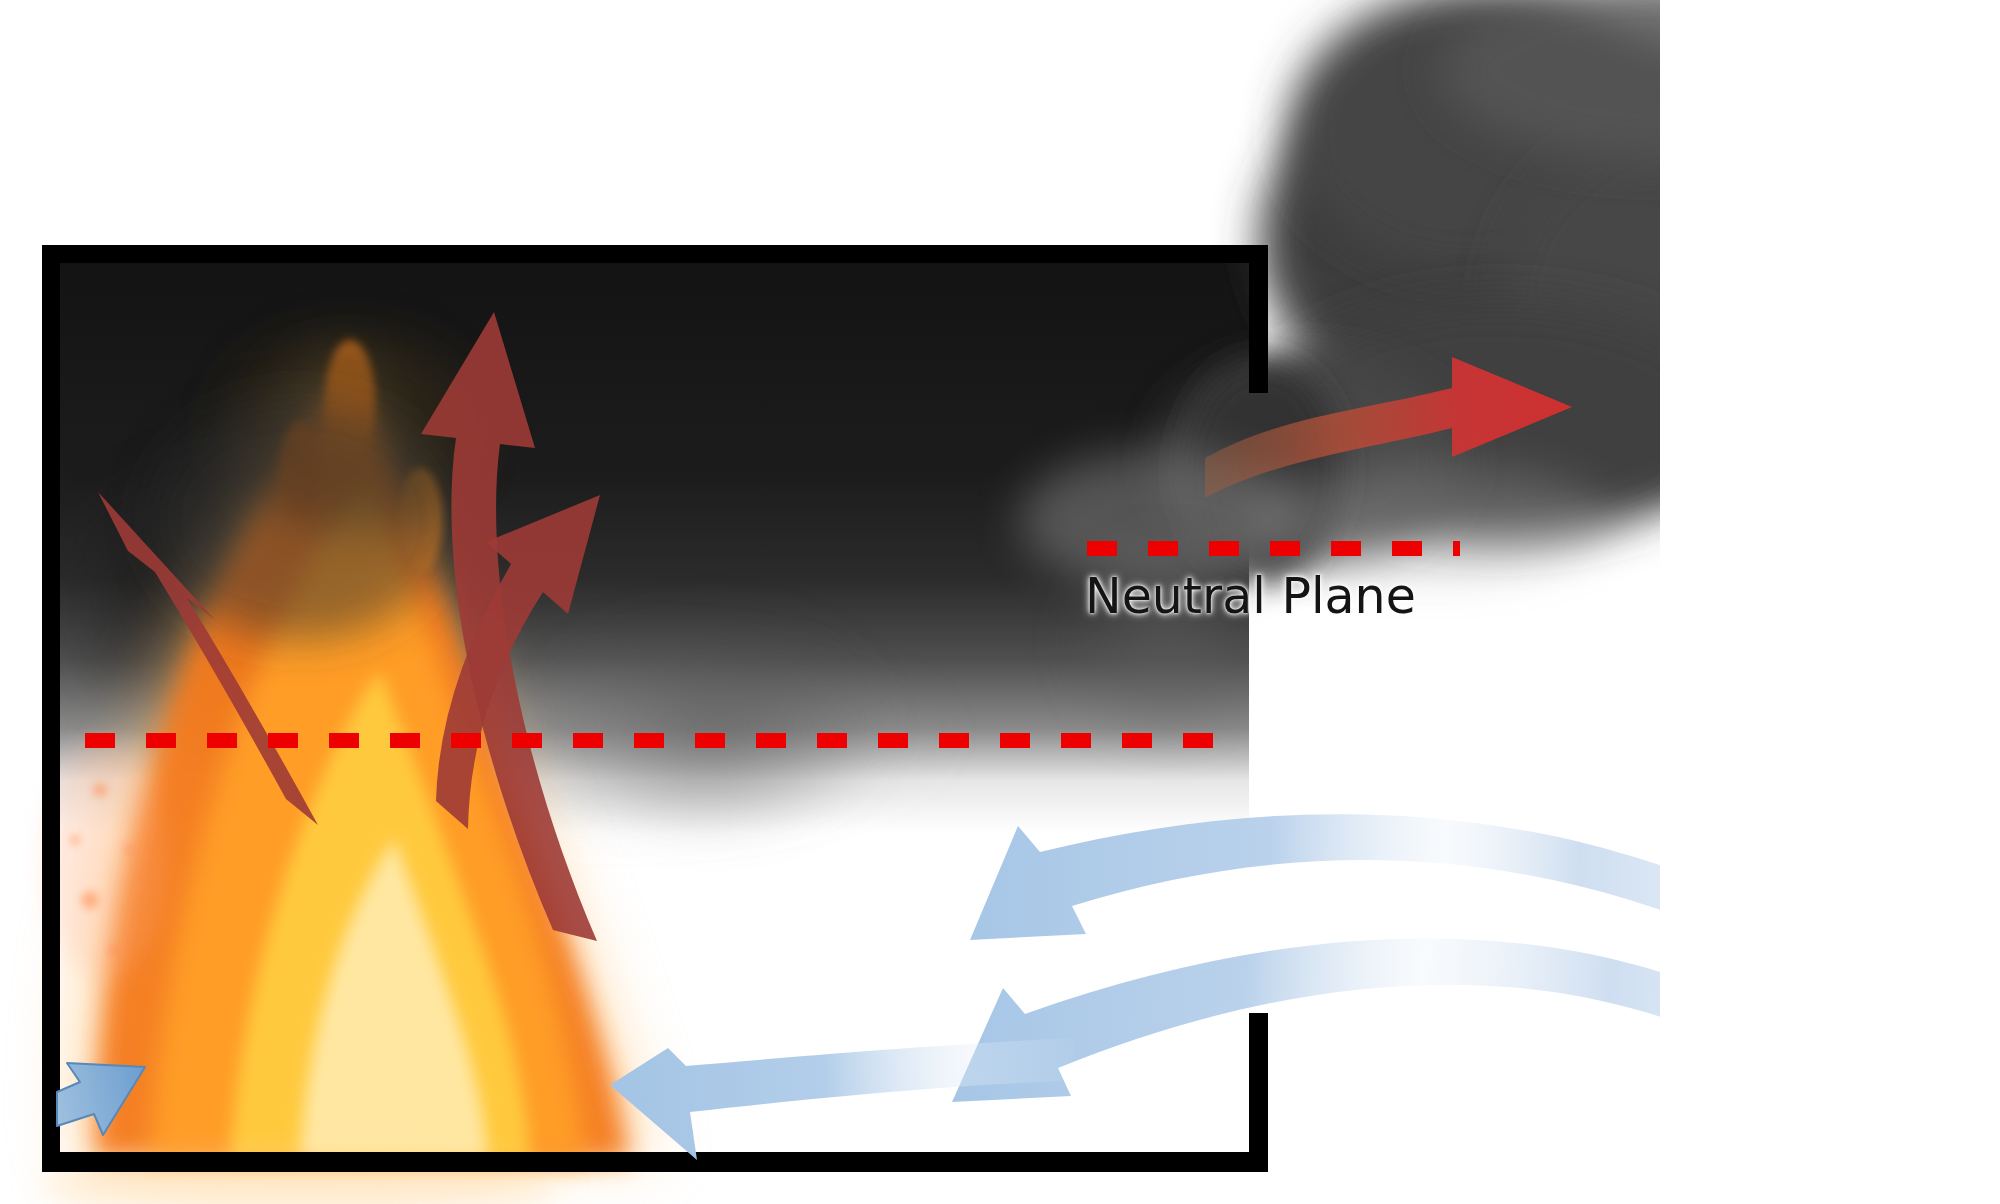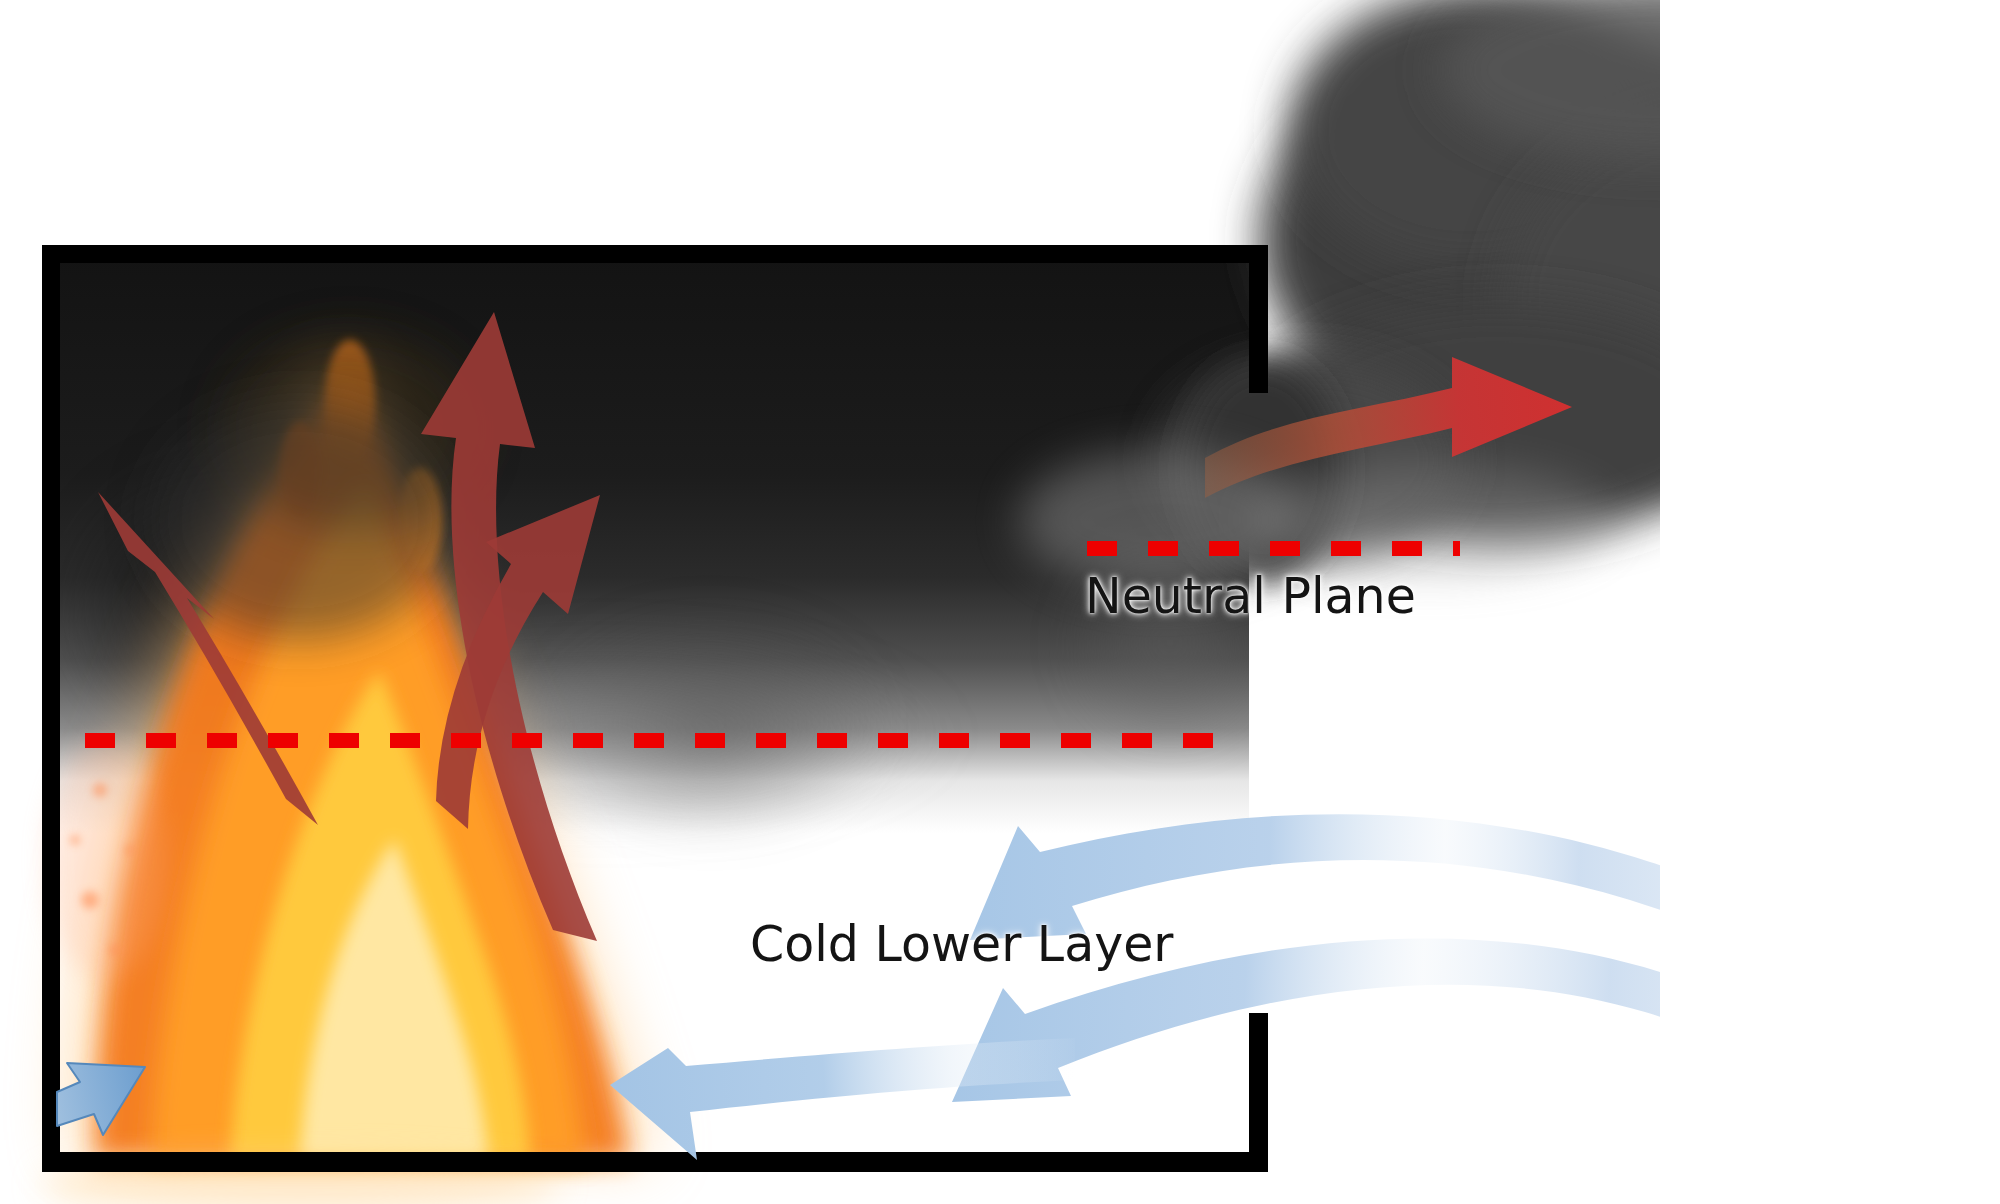--- a/index.html
+++ b/index.html
@@ -147,21 +147,20 @@
     <div class="wall" id="wall-left"></div>
     <div class="wall" id="wall-bottom"></div>
     <div class="wall" id="wall-right-upper"></div>
     <div class="wall" id="wall-right-lower"></div>
   </div>
 
   <div class="dash-line" id="neutral-line"></div>
   <div class="dash-line" id="interface-line"></div>
 
   <div class="diagram-label" id="neutral-label">Neutral Plane</div>
-  <div class="diagram-label" id="cold-label">Cold Lower Layer</div>
 
   <svg id="cool-arrows-svg" class="layer" viewBox="0 0 2000 1204">
     <defs>
       <linearGradient id="coolUpper" gradientUnits="userSpaceOnUse" x1="960" y1="900" x2="1990" y2="920">
         <stop offset="0" stop-color="#a6c6e6" stop-opacity="1"></stop>
         <stop offset=".30" stop-color="#b6cfea" stop-opacity=".95"></stop>
         <stop offset=".47" stop-color="#e8f0f8" stop-opacity=".30"></stop>
         <stop offset=".60" stop-color="#c2d6ed" stop-opacity=".8"></stop>
         <stop offset=".80" stop-color="#cfdff1" stop-opacity=".45"></stop>
         <stop offset="1" stop-color="#ffffff" stop-opacity="0"></stop>

